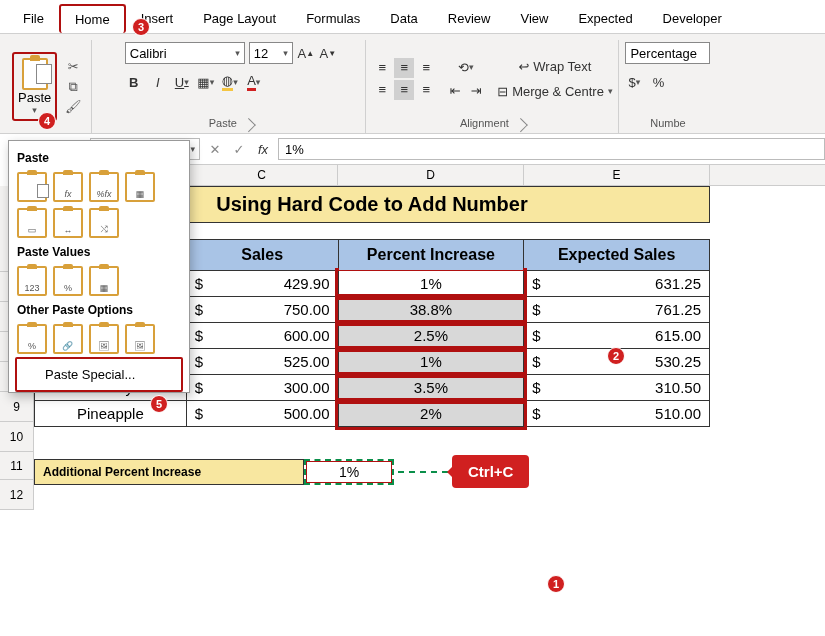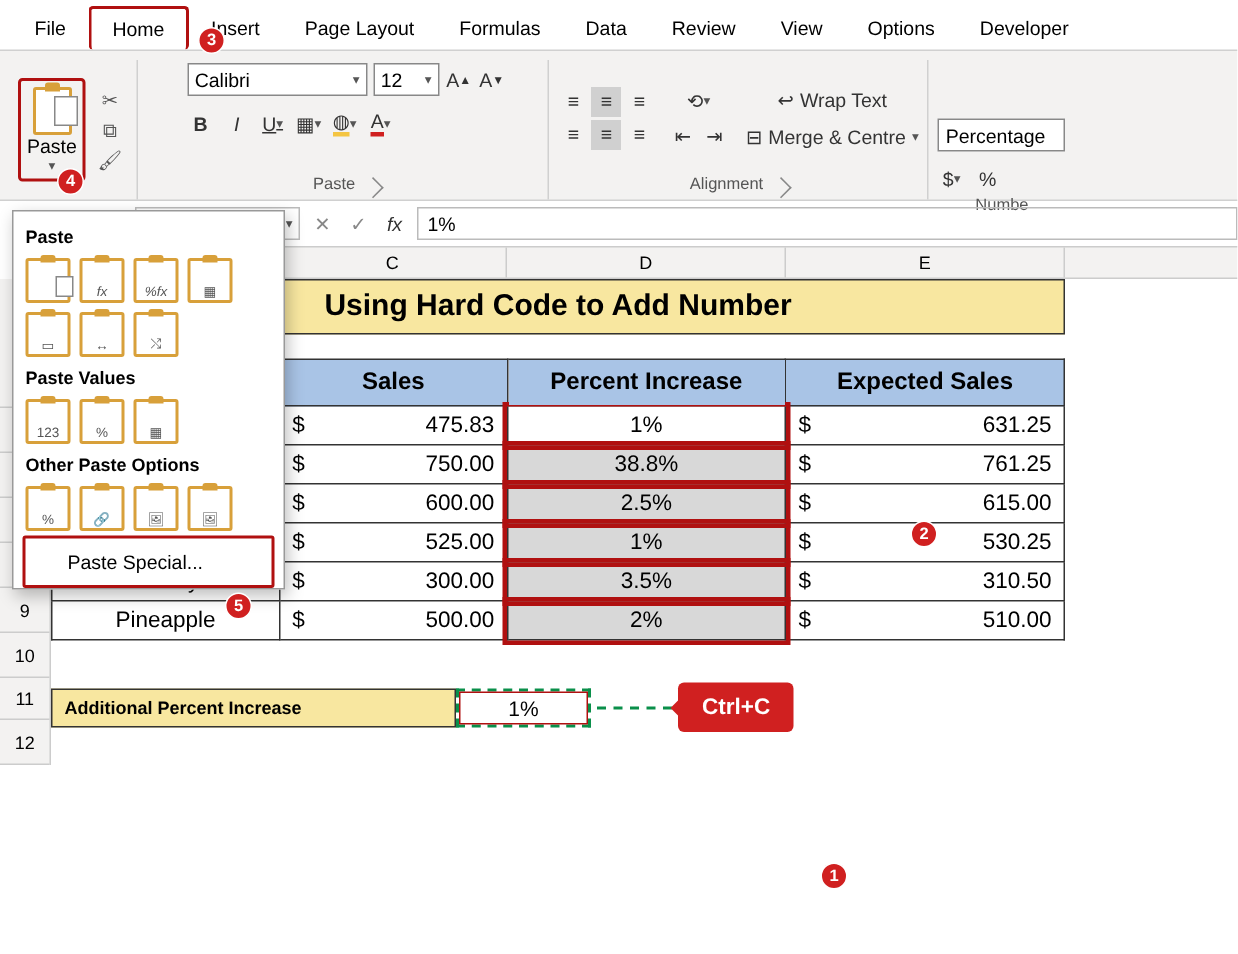--- a/index.html
+++ b/index.html
@@ -204,21 +204,21 @@
 
 <div class="ribbon-tabs">
   <div class="ribbon-tab">File</div>
   <div class="ribbon-tab active">Home</div>
   <div class="ribbon-tab">Insert</div>
   <div class="ribbon-tab">Page Layout</div>
   <div class="ribbon-tab">Formulas</div>
   <div class="ribbon-tab">Data</div>
   <div class="ribbon-tab">Review</div>
   <div class="ribbon-tab">View</div>
-  <div class="ribbon-tab">Options</div>
+  <div class="ribbon-tab">Expected</div>
   <div class="ribbon-tab">Developer</div>
 </div>
 
 <div class="ribbon">
 
   <div class="ribbon-group" style="border-right:none;">
     <div class="ribbon-group-body">
       <div class="paste-btn">
         <div class="paste-icon"></div>
         <span>Paste</span>
@@ -299,21 +299,21 @@
       </div>
     </div>
     <div class="ribbon-group-label">
       <span>Alignment</span>
       <span class="launcher"></span>
     </div>
   </div>
 
   <div class="ribbon-group" style="border-right:none;min-width:90px;">
     <div class="ribbon-group-body" style="flex-direction:column;align-items:flex-start;gap:4px;">
-      <div class="font-name" style="width:85px;margin-top:37px;">
+      <div class="font-name" style="width:85px;">
         <span>Percentage</span>
       </div>
       <div class="btn-row">
         <div class="rbtn">
             <span>$</span>
             <span class="drop-arrow">▾</span>
           </div>
         <div class="rbtn">%</div>
       </div>
     </div>
@@ -371,21 +371,21 @@
         </th>
         <th style="width:186px;">Expected Sales</th>
       </tr>
       </tbody>
         <tbody id="data-body">
           <tr>
             <td style="text-align:center;">Mango</td>
             <td>
               <div class="sales-cell">
                 <span>$</span>
-                <span>475.83</span>
+                <span>429.90</span>
               </div>
             </td>
             <td class="pct-cell sel-range" style="background:#fff;">1%</td>
             <td>
               <div class="sales-cell">
                 <span>$</span>
                 <span>631.25</span>
               </div>
             </td>
           </tr>

